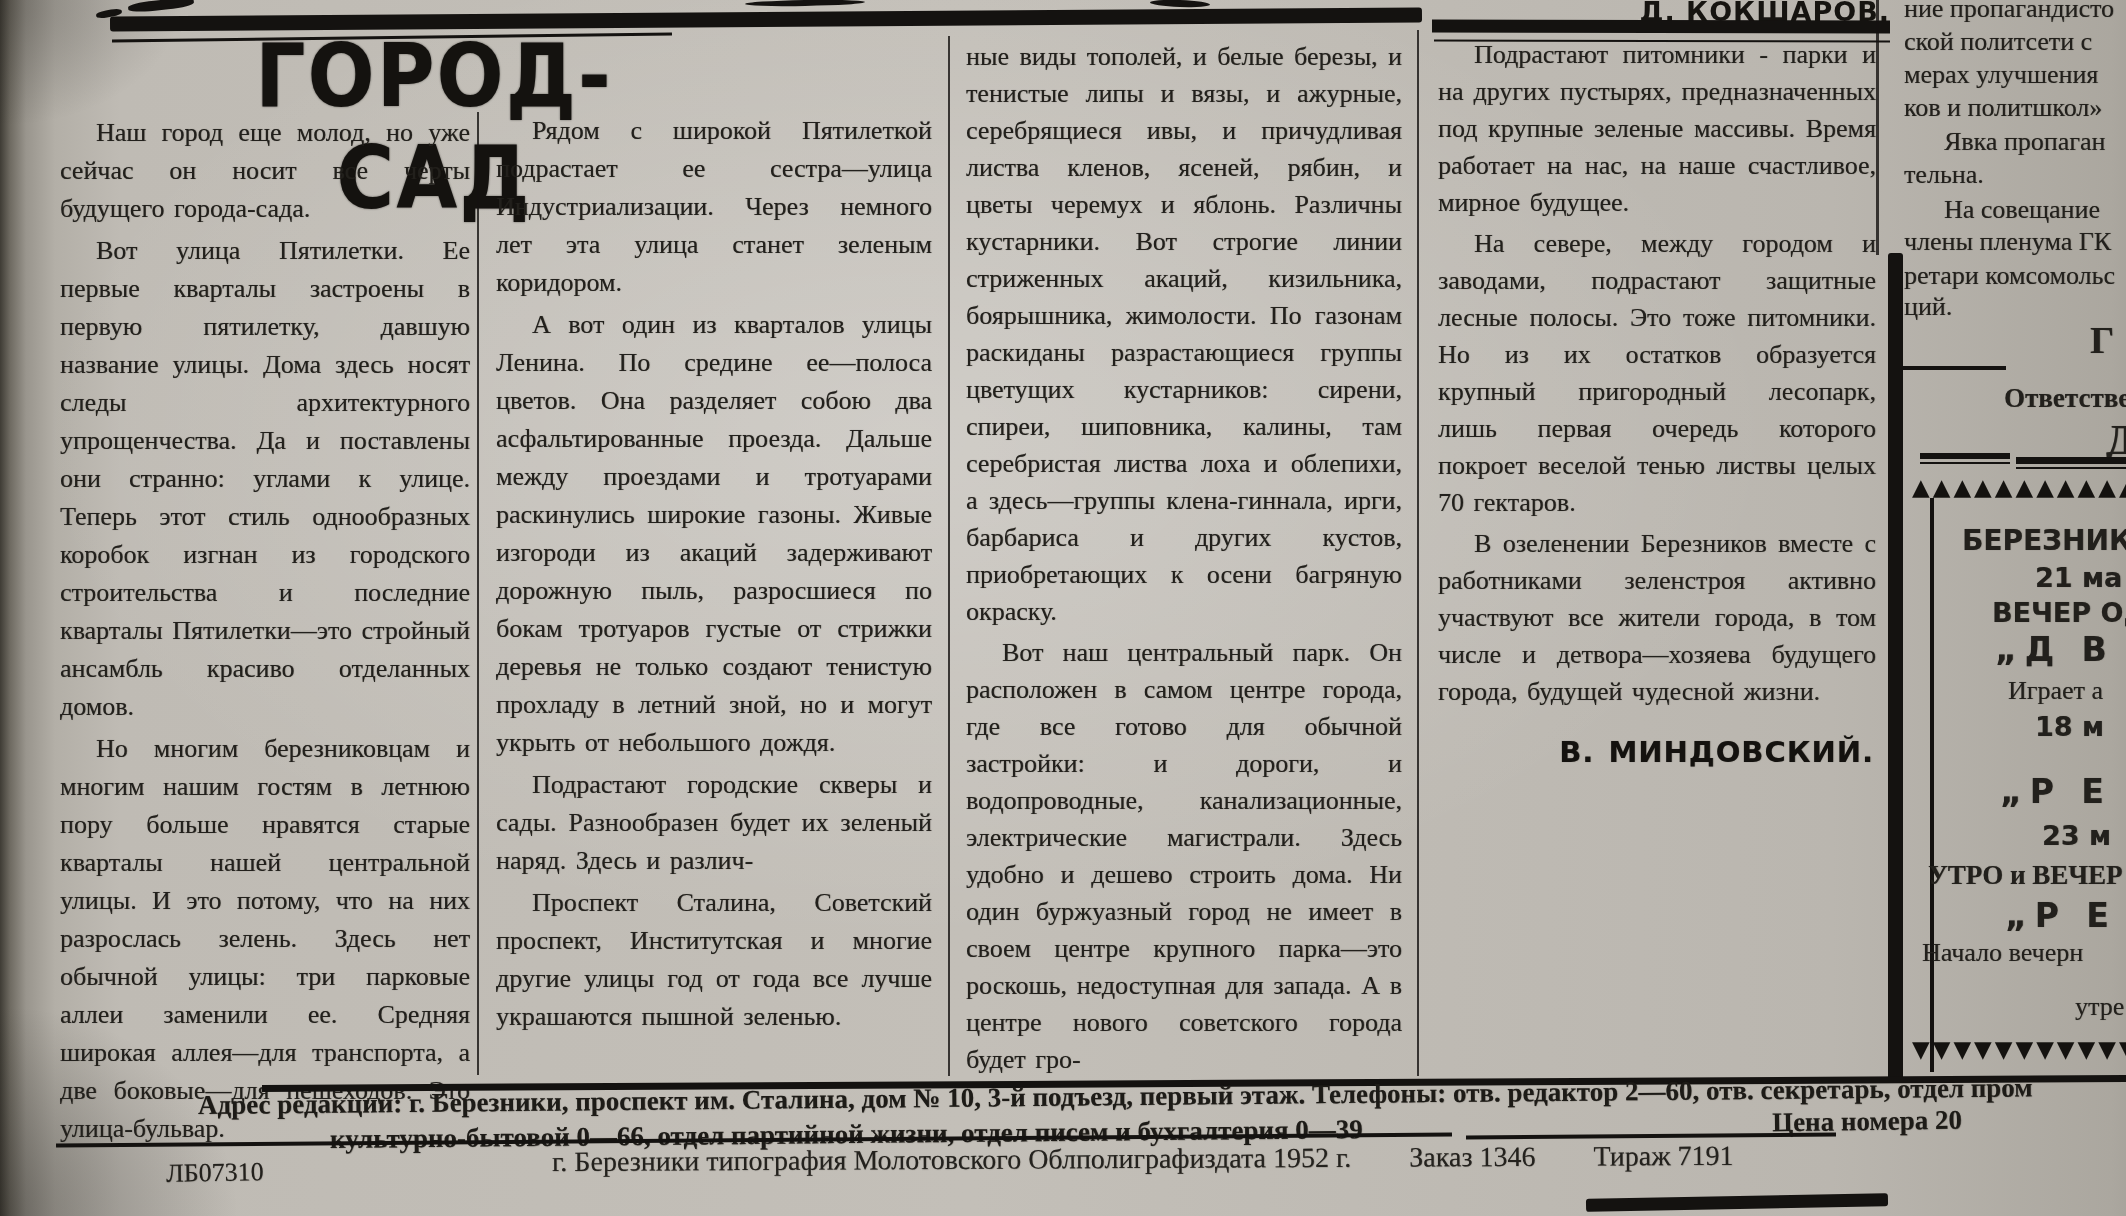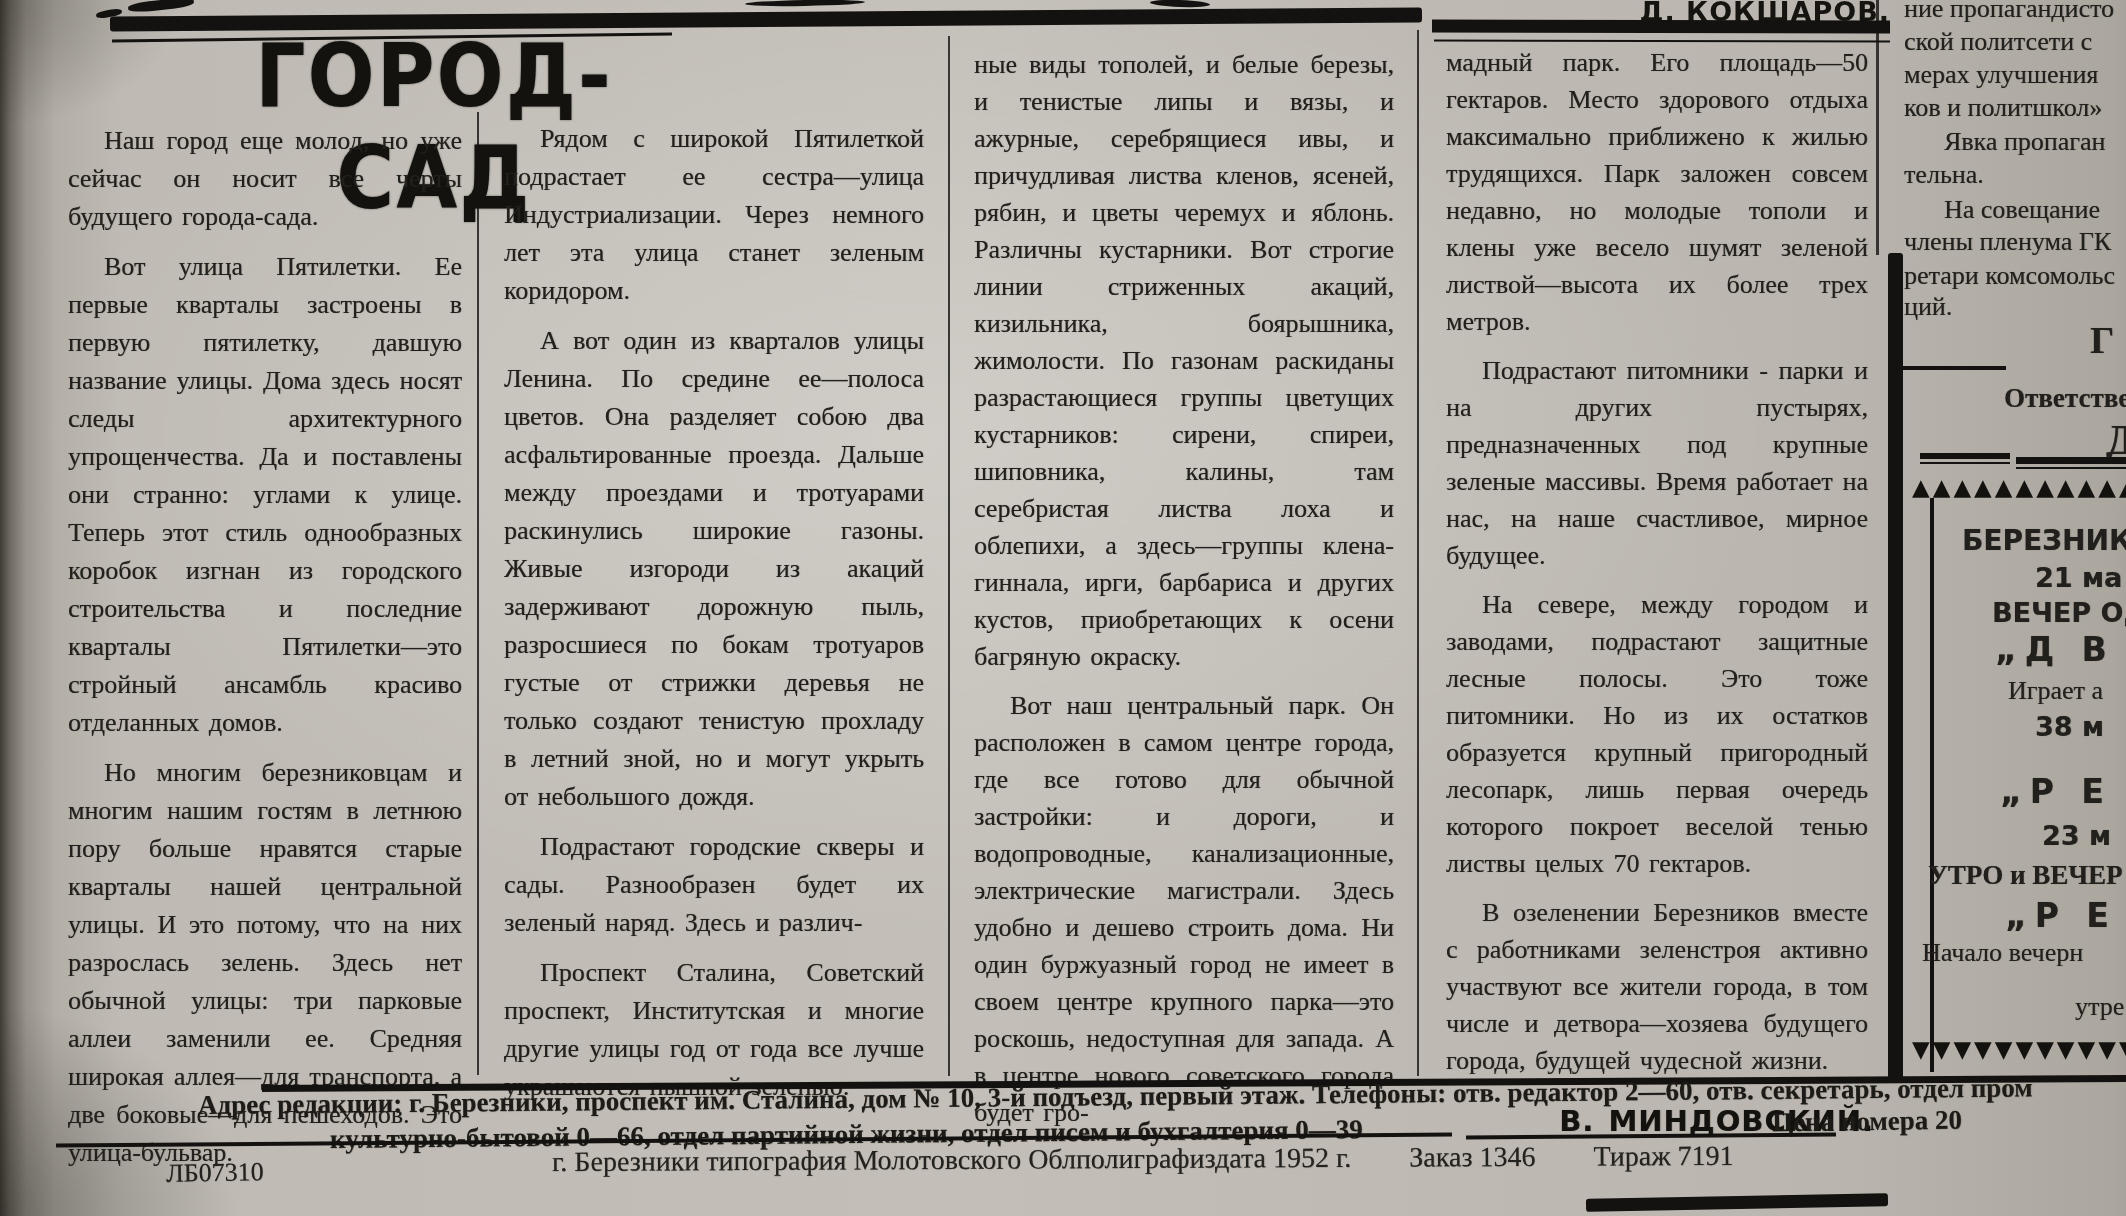--- a/index.html
+++ b/index.html
@@ -21,21 +21,21 @@
   }
   .byline-prev{
     position:absolute;left:1545px;top:-4px;width:345px;text-align:right;
     font-family:"DejaVu Sans",sans-serif;font-weight:bold;font-size:27px;letter-spacing:1px;color:#161410;
   }
   .col{
     position:absolute;text-align:justify;font-size:26px;line-height:38px;
     word-spacing:3px;color:#22201c;text-shadow:0.4px 0.3px 0.8px rgba(40,36,30,0.55);
   }
   .col.tight{line-height:37px;}
-  .col p{margin:12px;text-indent:36px;}
+  .col p{margin:4px;text-indent:36px;}
   .col p.cont{text-indent:0;}
   .signature{
     text-align:right;font-family:"DejaVu Sans",sans-serif;font-weight:bold;
     font-size:29px;padding-right:6px;margin-top:24px;letter-spacing:1px;color:#14120f;
   }
   .hrule,.vrule,.smudge,.bar{position:absolute;background:#141210;}
   .vrule{width:2px;opacity:0.8;}
   .rightcol{position:absolute;left:1884px;top:0;width:242px;height:1216px;overflow:hidden;}
   .rline{position:absolute;white-space:nowrap;font-size:26px;color:#22201c;text-shadow:0.4px 0.3px 0.8px rgba(40,36,30,0.55);}
   .boldsans{font-family:"DejaVu Sans",sans-serif;font-weight:bold;}
@@ -82,21 +82,20 @@
     <p>Подрастают городские скверы и сады. Разнообразен будет их зеленый наряд. Здесь и различ-</p>
     <p>Проспект Сталина, Советский проспект, Институтская и многие другие улицы год от года все лучше украшаются пышной зеленью.</p>
   </div>
 
   <div class="col tight" style="left:962px;top:34px;width:444px;height:1050px;">
     <p class="cont">ные виды тополей, и белые березы, и тенистые липы и вязы, и ажурные, серебрящиеся ивы, и причудливая листва кленов, ясеней, рябин, и цветы черемух и яблонь. Различны кустарники. Вот строгие линии стриженных акаций, кизильника, боярышника, жимолости. По газонам раскиданы разрастающиеся группы цветущих кустарников: сирени, спиреи, шиповника, калины, там серебристая листва лоха и облепихи, а здесь—группы клена-гиннала, ирги, барбариса и других кустов, приобретающих к осени багряную окраску.</p>
     <p>Вот наш центральный парк. Он расположен в самом центре города, где все готово для обычной застройки: и дороги, и водопроводные, канализационные, электрические магистрали. Здесь удобно и дешево строить дома. Ни один буржуазный город не имеет в своем центре крупного парка—это роскошь, недоступная для запада. А в центре нового советского города будет гро-</p>
   </div>
 
   <div class="col tight" style="left:1434px;top:32px;width:446px;height:1050px;">
-    <p class="cont">мадный парк. Его площадь—50 гектаров. Место здорового отдыха максимально приближено к жилью трудящихся. Парк заложен совсем недавно, но молодые тополи и клены уже весело шумят зеленой листвой—высота их более трех метров.</p>
     <p>Подрастают питомники - парки и на других пустырях, предназначенных под крупные зеленые массивы. Время работает на нас, на наше счастливое, мирное будущее.</p>
     <p>На севере, между городом и заводами, подрастают защитные лесные полосы. Это тоже питомники. Но из их остатков образуется крупный пригородный лесопарк, лишь первая очередь которого покроет веселой тенью листвы целых 70 гектаров.</p>
     <p>В озеленении Березников вместе с работниками зеленстроя активно участвуют все жители города, в том числе и детвора—хозяева будущего города, будущей чудесной жизни.</p>
     <div class="signature">В. МИНДОВСКИЙ.</div>
   </div>
 
   <div class="rightcol">
     <div class="rline" style="left:20px;top:-6px;">ние пропагандисто</div>
     <div class="rline" style="left:20px;top:27px;">ской политсети с</div>
     <div class="rline" style="left:20px;top:60px;">мерах улучшения</div>
@@ -119,21 +118,21 @@
     <div class="hrule" style="left:132px;top:467px;width:110px;height:2px;"></div>
 
     <div class="ornament" style="left:28px;top:474px;">▲▲▲▲▲▲▲▲▲▲▲▲</div>
     <div class="bar" style="left:46px;top:498px;width:4px;height:574px;"></div>
 
     <div class="rline boldsans" style="left:78px;top:524px;font-size:28px;">БЕРЕЗНИКОВСКИЙ</div>
     <div class="rline boldsans" style="left:151px;top:562px;font-size:27px;">21 ма</div>
     <div class="rline boldsans" style="left:108px;top:597px;font-size:27px;">ВЕЧЕР ОДНОА</div>
     <div class="rline boldsans bigtitle" style="left:111px;top:630px;">„Д В А</div>
     <div class="rline" style="left:124px;top:676px;">Играет а</div>
-    <div class="rline boldsans" style="left:151px;top:711px;font-size:27px;">38 м</div>
+    <div class="rline boldsans" style="left:151px;top:711px;font-size:27px;">18 м</div>
     <div class="rline boldsans bigtitle" style="left:116px;top:772px;">„Р Е В И</div>
     <div class="rline boldsans" style="left:158px;top:820px;font-size:27px;">23 м</div>
     <div class="rline bserif" style="left:44px;top:860px;font-size:27px;">УТРО и ВЕЧЕР</div>
     <div class="rline boldsans bigtitle" style="left:121px;top:896px;">„Р Е В И</div>
     <div class="rline" style="left:38px;top:938px;">Начало вечерн</div>
     <div class="rline" style="left:191px;top:992px;">утре</div>
 
     <div class="ornament" style="left:28px;top:1036px;">▼▼▼▼▼▼▼▼▼▼▼▼</div>
   </div>
 

